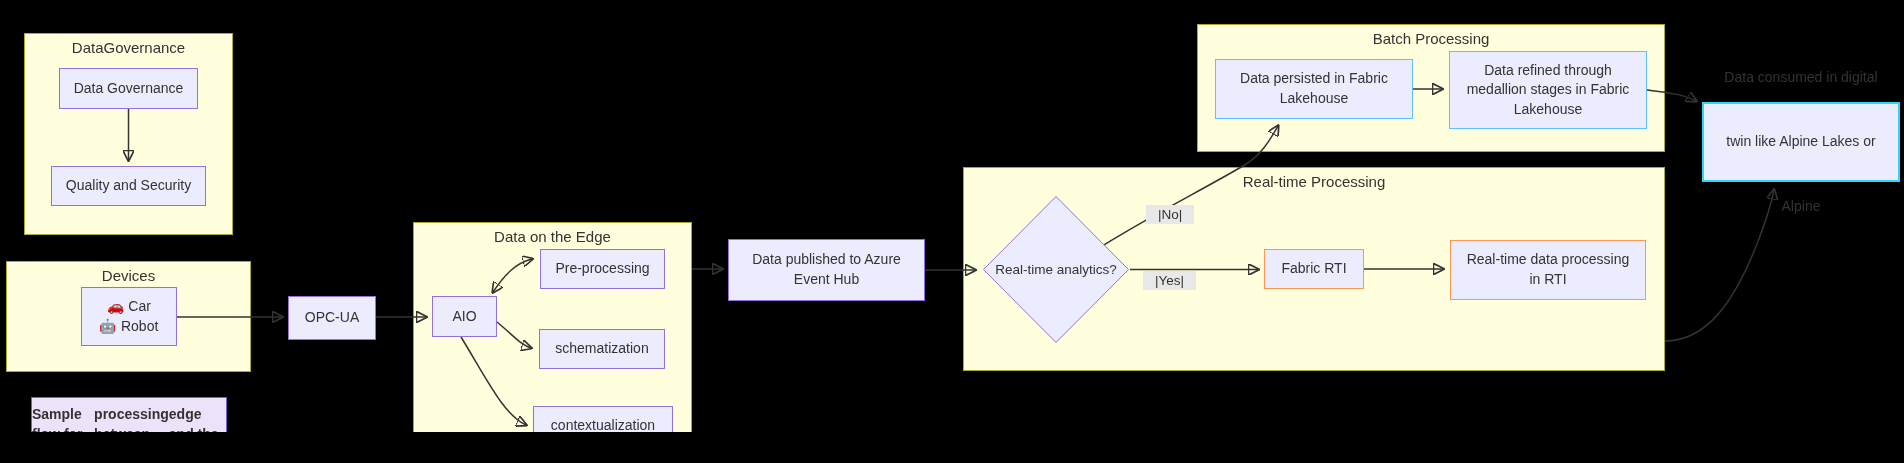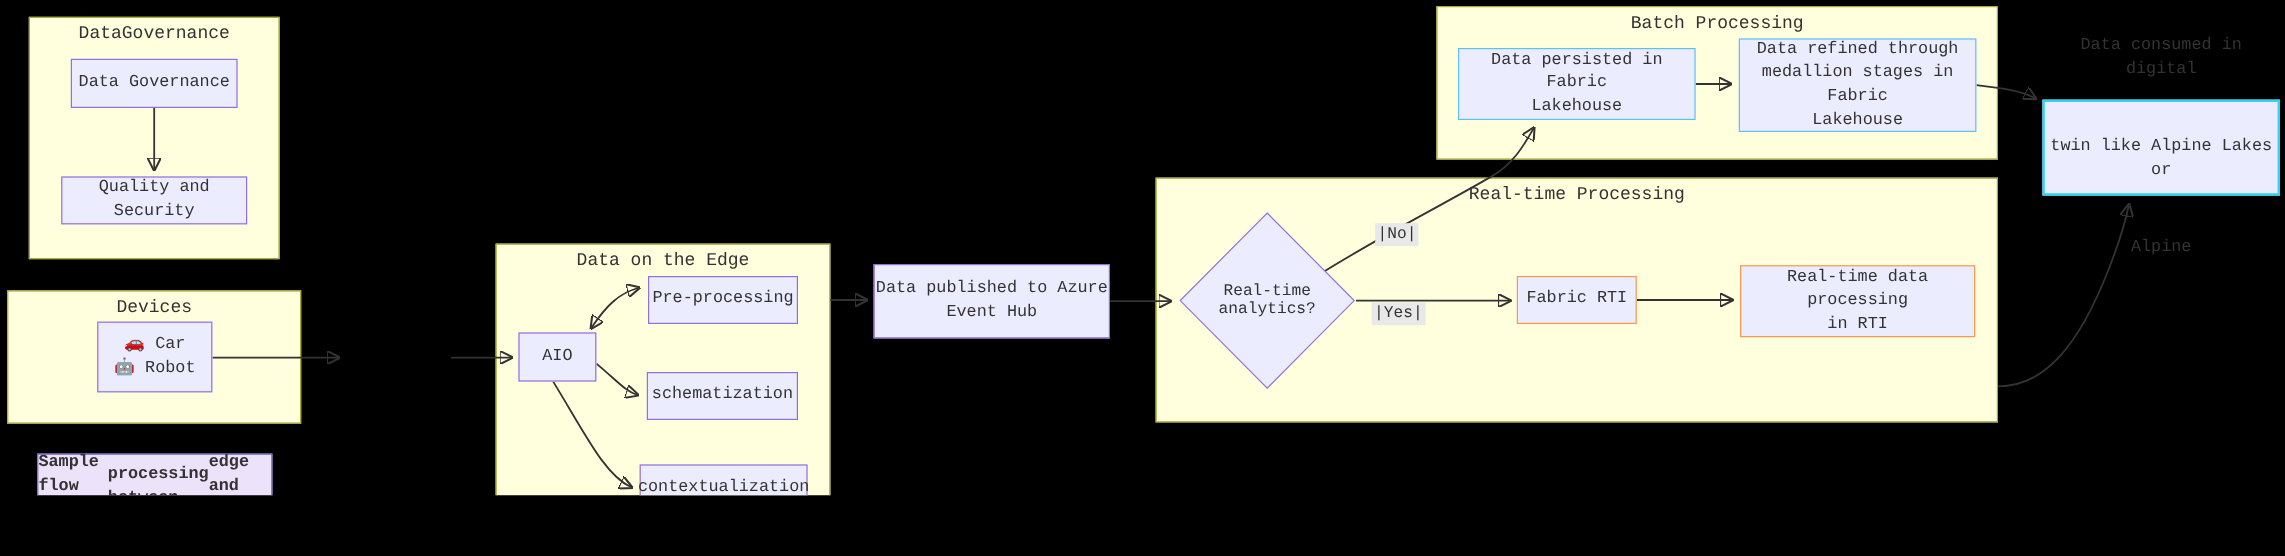--- a/index.html
+++ b/index.html
@@ -13,21 +13,21 @@
     --consumed-node-border:#2fd5f5;
     --note-fill:#ece3fa;
     --note-border:#7a5fc9;
     --edge:#333333;
     --edge-label-bg:#e8e8e8;
     --text:#333333;
   }
   html,body{margin:0;padding:0;background:var(--background);}
   .stage{
     position:relative;width:1904px;height:413px;background:var(--background);
-    overflow:hidden;font-family:Liberation Mono, monospace;color:var(--text);
+    overflow:hidden;font-family:Liberation Sans, sans-serif;color:var(--text);margin-top:19px;
   }
   .cluster{position:absolute;background:var(--cluster-fill);border:1.3px solid var(--cluster-border);box-sizing:border-box;}
   .cluster-title{position:absolute;top:5px;left:0;right:0;text-align:center;font-size:15px;color:var(--text);}
   .node{
     position:absolute;display:flex;flex-direction:column;align-items:center;justify-content:center;
     background:var(--node-fill);border:1px solid var(--node-border);box-sizing:border-box;
     font-size:14px;line-height:1.4;text-align:center;color:var(--text);
   }
   .node span{display:block;}
   .b-batch{border:1.8px solid var(--batch-node-border);}
@@ -36,21 +36,21 @@
   .note{
     position:absolute;display:flex;flex-direction:row;align-items:center;justify-content:center;
     background:var(--note-fill);border:1.4px solid var(--note-border);box-sizing:border-box;
     font-size:14px;font-weight:bold;line-height:1.45;text-align:left;color:var(--text);
   }
   .edges{position:absolute;left:0;top:0;width:1904px;height:463px;pointer-events:none;}
   .edges path{fill:none;stroke:var(--edge);stroke-width:1.5;}
   .arrowhead{fill:var(--edge);}
   .edge-chip{
     position:absolute;background:var(--edge-label-bg);color:var(--text);
-    font-size:13.5px;line-height:19px;padding:0 2px;
+    font-size:13.5px;line-height:19px;padding:0 12px;
   }
   .diamond{position:absolute;}
   .diamond svg{position:absolute;left:0;top:0;}
   .diamond .diamond-label{
     position:absolute;left:0;top:0;right:0;bottom:0;display:flex;align-items:center;justify-content:center;
     font-size:13.5px;text-align:center;color:var(--text);
   }
 </style>
 </head>
 <body>
@@ -101,20 +101,23 @@
   <div class="node" style="left:59px;top:49px;width:139px;height:41px;">
     <span>Data Governance</span>
   </div>
   <div class="node" style="left:51px;top:147px;width:155px;height:40px;">
     <span>Quality and Security</span>
   </div>
   <div class="node" style="left:81px;top:268px;width:96px;height:59px;">
     <span>🚗 Car</span>
     <span>🤖 Robot</span>
   </div>
+  <div class="node" style="left:288px;top:277px;width:88px;height:44px;">
+    <span>OPC-UA</span>
+  </div>
   <div class="node" style="left:432px;top:277px;width:65px;height:41px;">
     <span>AIO</span>
   </div>
   <div class="node" style="left:540px;top:230px;width:125px;height:40px;">
     <span>Pre-processing</span>
   </div>
   <div class="node" style="left:533px;top:387px;width:140px;height:40px;">
     <span>contextualization</span>
   </div>
   <div class="node" style="left:539px;top:310px;width:126px;height:40px;">

